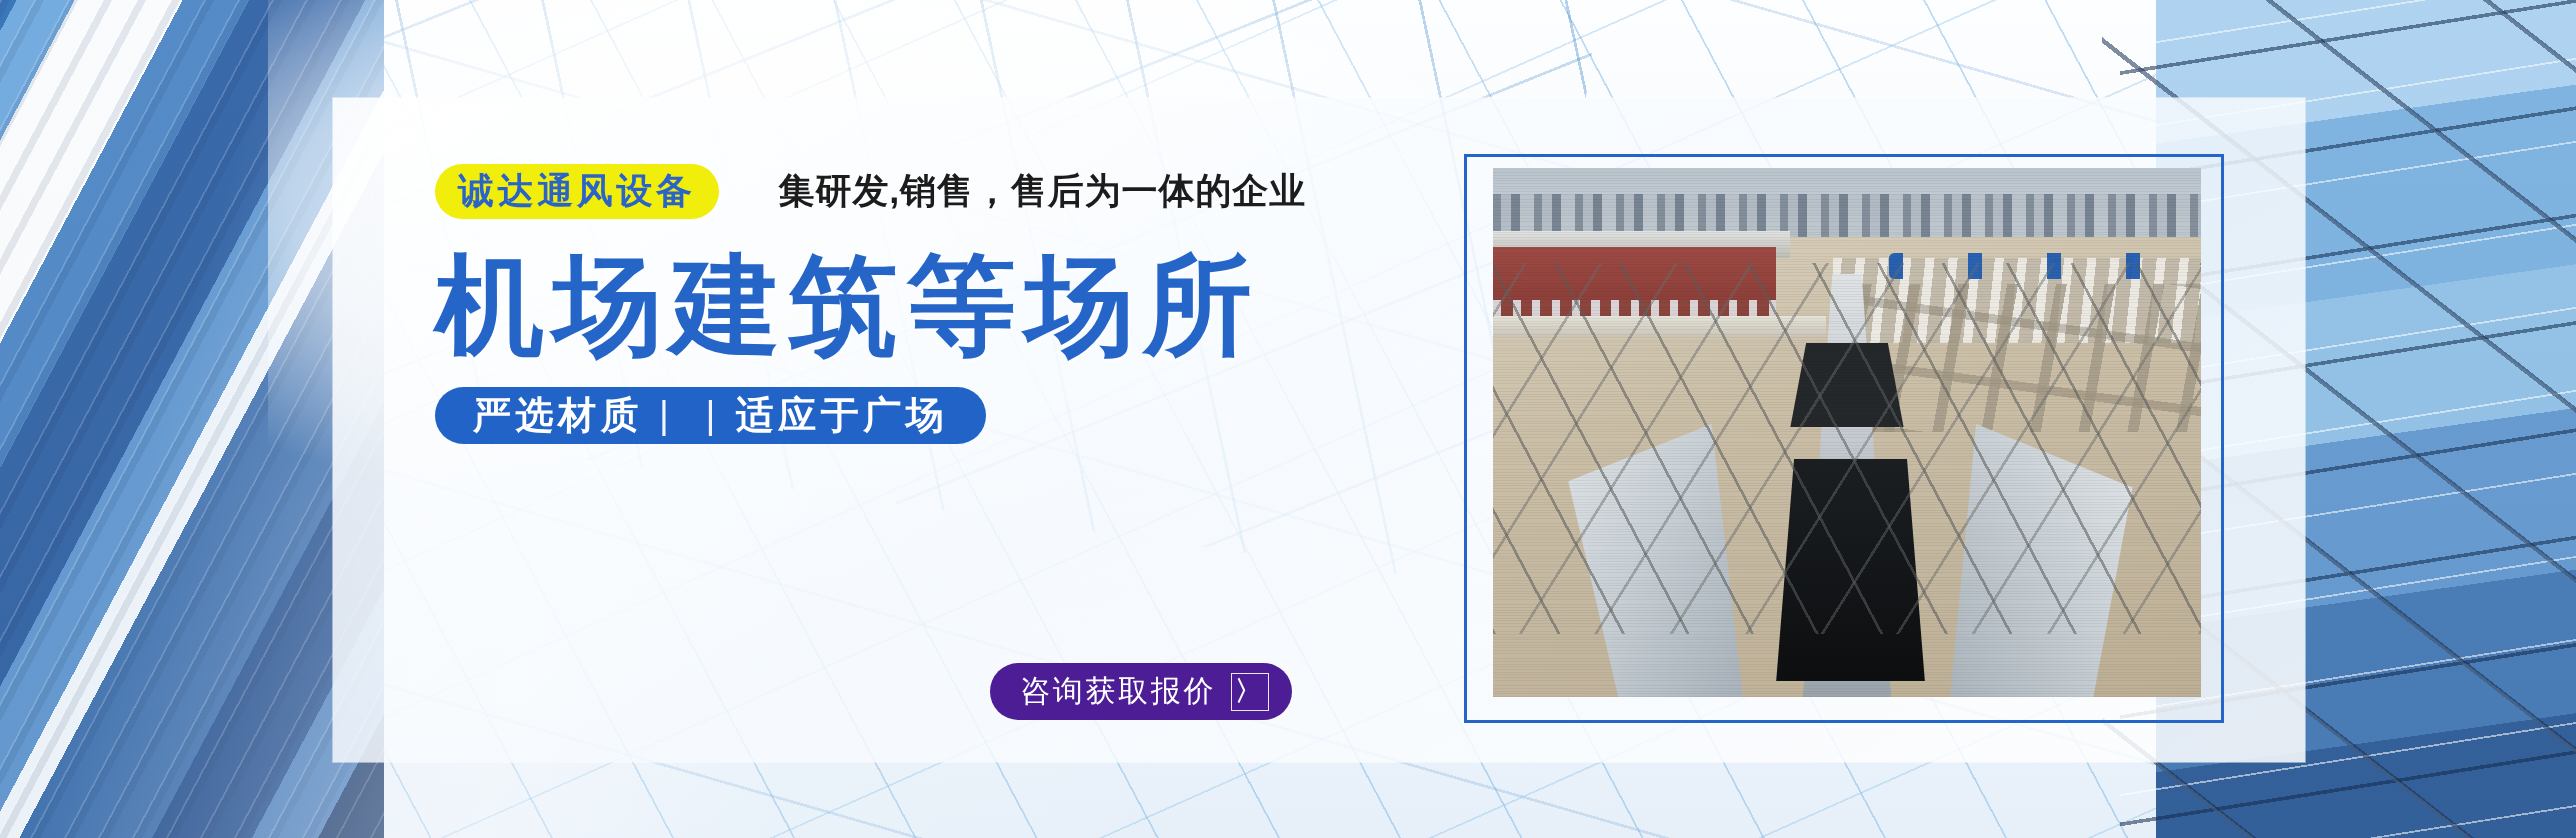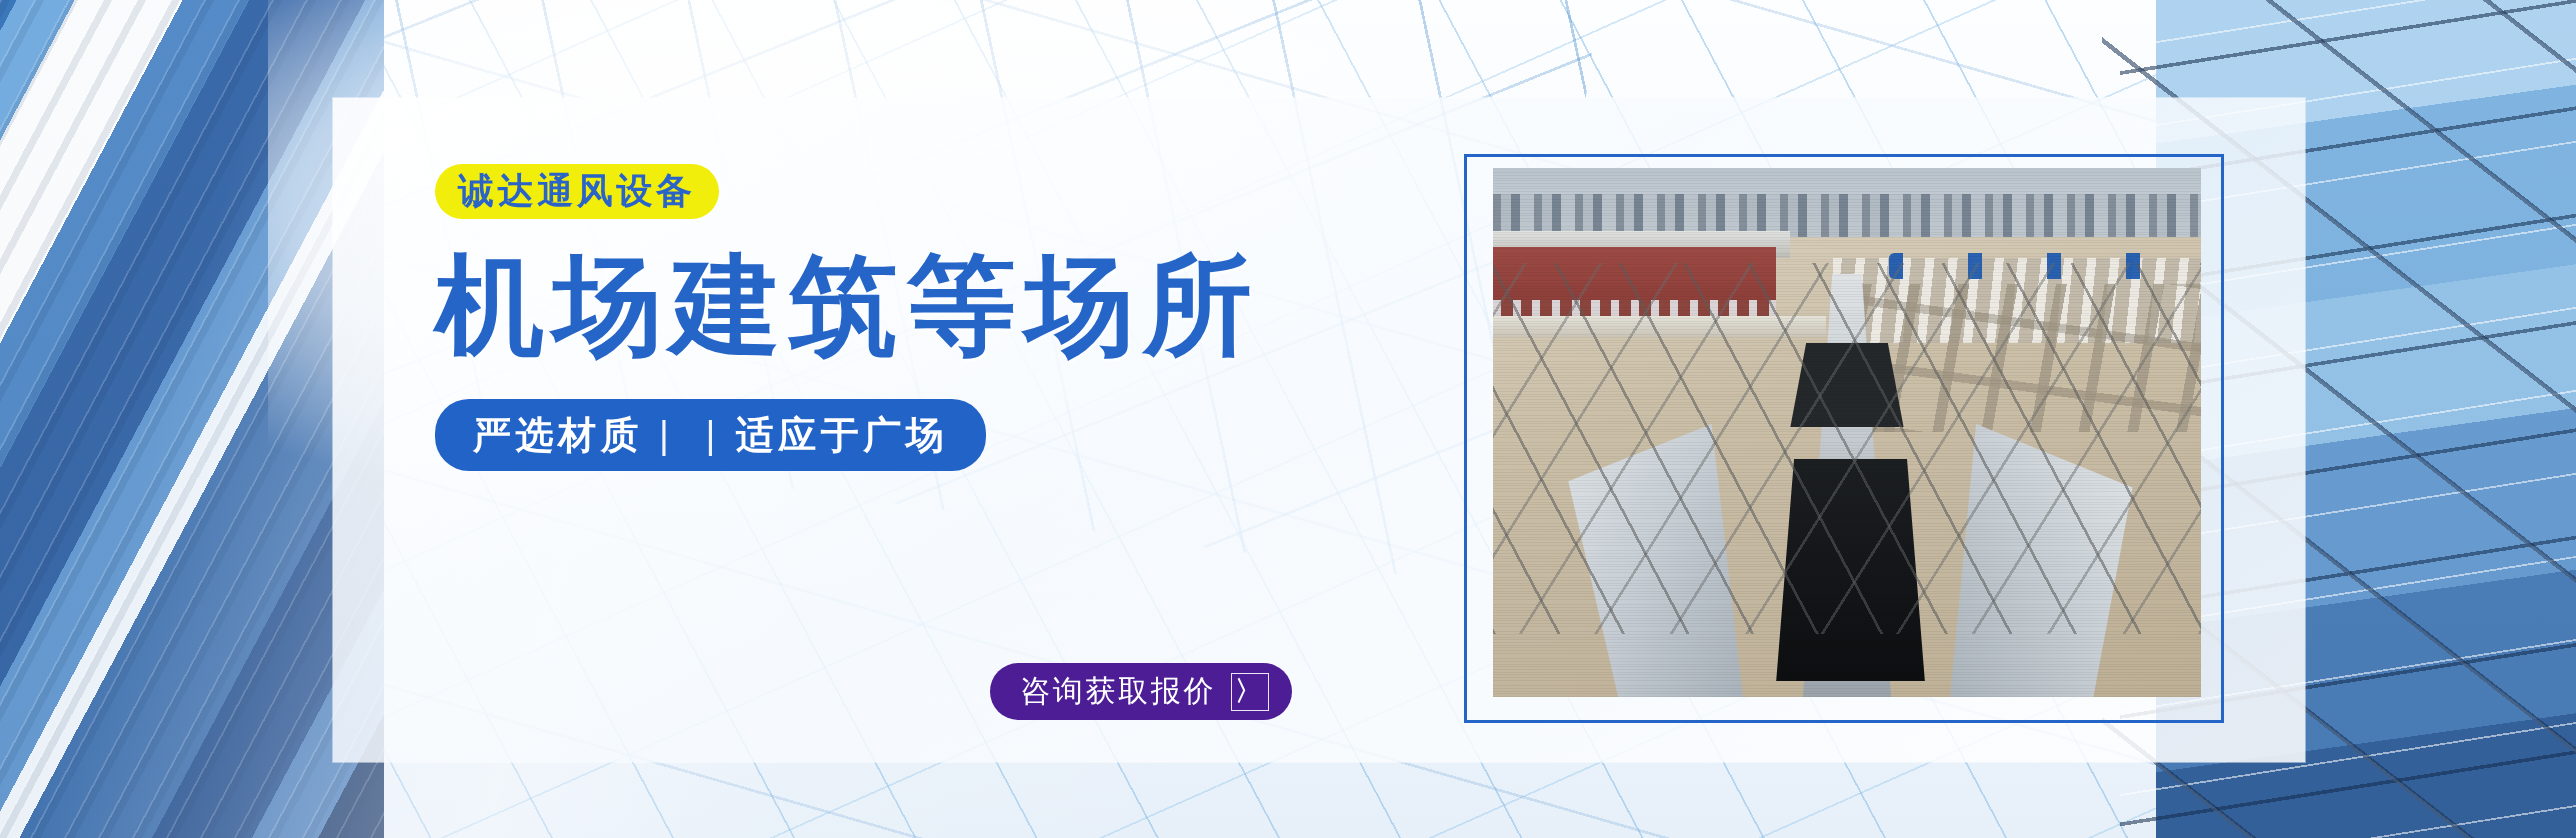--- a/index.html
+++ b/index.html
@@ -124,22 +124,22 @@
   }
 
   .headline{
     margin-top:21.5px;
     color:#2565c8;font-size:109px;line-height:1.08;font-weight:700;
     letter-spacing:9px;white-space:nowrap;
     text-shadow:1.8px 2.7px 0 rgba(255,255,255,.55);
   }
 
   .feature-pill{
-    margin-top:35px;display:inline-flex;align-items:center;justify-content:center;
-    height:72px;padding:0 38px;border-radius:34px;
+    margin-top:23px;display:inline-flex;align-items:center;justify-content:center;
+    height:57px;padding:0 38px;border-radius:34px;
     background:#2263c7;color:#ffffff;
     font-size:38px;font-weight:700;letter-spacing:4.5px;white-space:nowrap;
   }
   .feature-sep{padding:0 16px;font-weight:400;opacity:.95;}
 
   .subline{
     margin-top:25px;color:#2b2b2b;font-size:34px;letter-spacing:1.8px;
     white-space:nowrap;font-weight:400;
   }
 
@@ -231,20 +231,21 @@
     <div class="bg-glow"></div>
     <div class="bg-sheen"></div>
   </div>
 
   <div class="card"></div>
 
   <div class="content">
 
     <div class="tagline-row">
       <span class="brand-pill">诚达通风设备</span>
+      <span class="tagline-text">集研发,销售，售后为一体的企业</span>
     </div>
 
     <div class="headline">机场建筑等场所</div>
 
     <div class="feature-pill">
       <span>严选材质</span>
       <span class="feature-sep">|</span>
       <span class="feature-sep">|</span>
       <span>适应于广场</span>
     </div>

